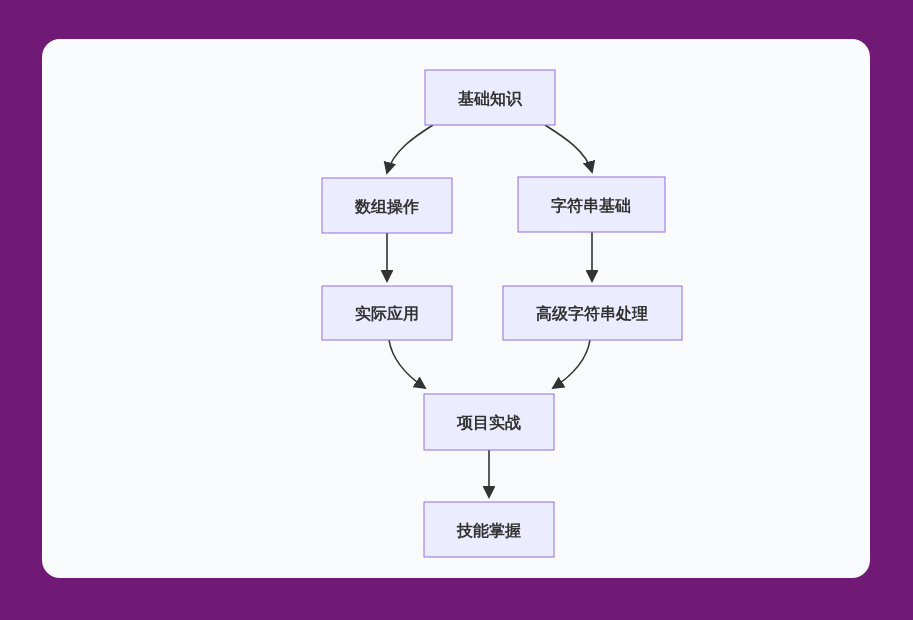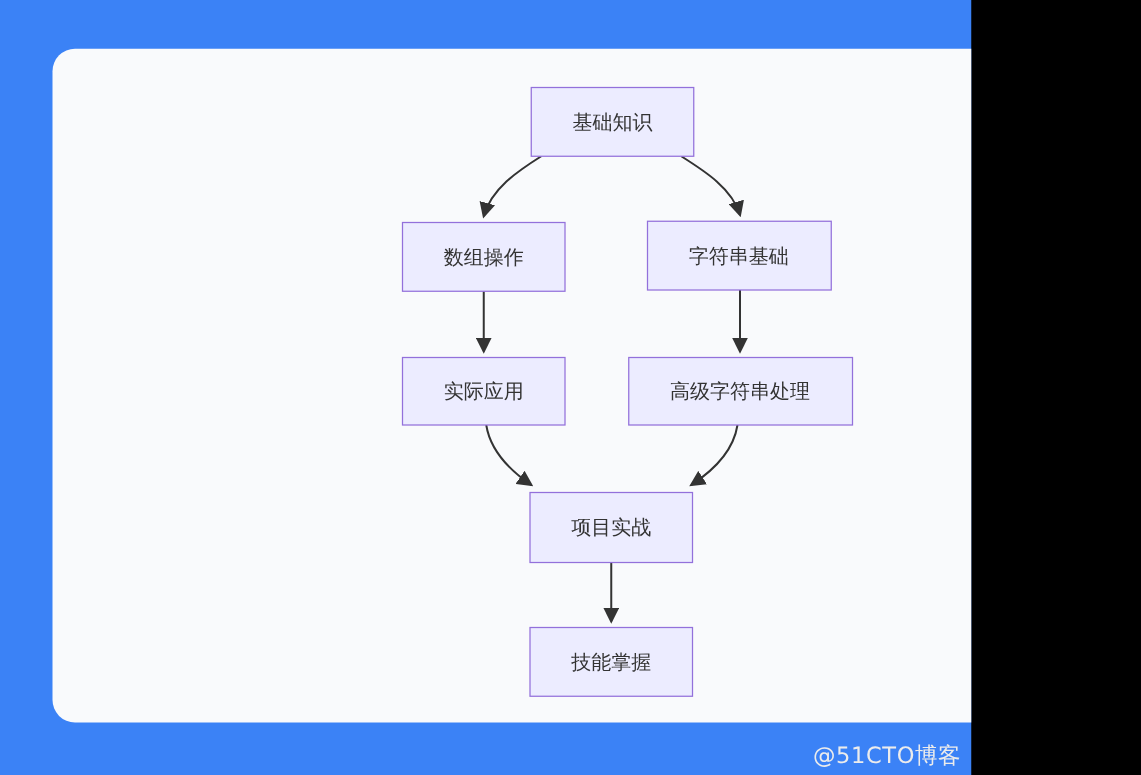--- a/index.html
+++ b/index.html
@@ -1,23 +1,24 @@
 <!DOCTYPE html>
 <html><head>
 <meta charset="utf-8">
 <style>
   * { margin: 0; padding: 0; box-sizing: border-box; }
   html, body { background: #000000; }
   .stage {
     position: relative;
-    width: 777px;
+    width: 913px;
     height: 620px;
-    background: #3b82f6;
+    background: #701a75;
     overflow: hidden;
     font-family: "DejaVu Sans", "Liberation Sans", sans-serif;
+    font-weight: bold;
   }
   .card {
     position: absolute;
     left: 42px;
     top: 39px;
     width: 828px;
     height: 539px;
     background: #f9fafc;
     border-radius: 18px;
   }
@@ -105,14 +106,13 @@
         <text class="node-label" x="447" y="383">项目实战</text>
       </g>
 
       <g>
         <rect class="node-rect" x="382" y="463" width="130" height="55"></rect>
         <text class="node-label" x="447" y="491">技能掌握</text>
       </g>
     </svg>
   </div>
 
-  <div class="watermark">@51CTO博客</div>
 </div>
 
 </body></html>

